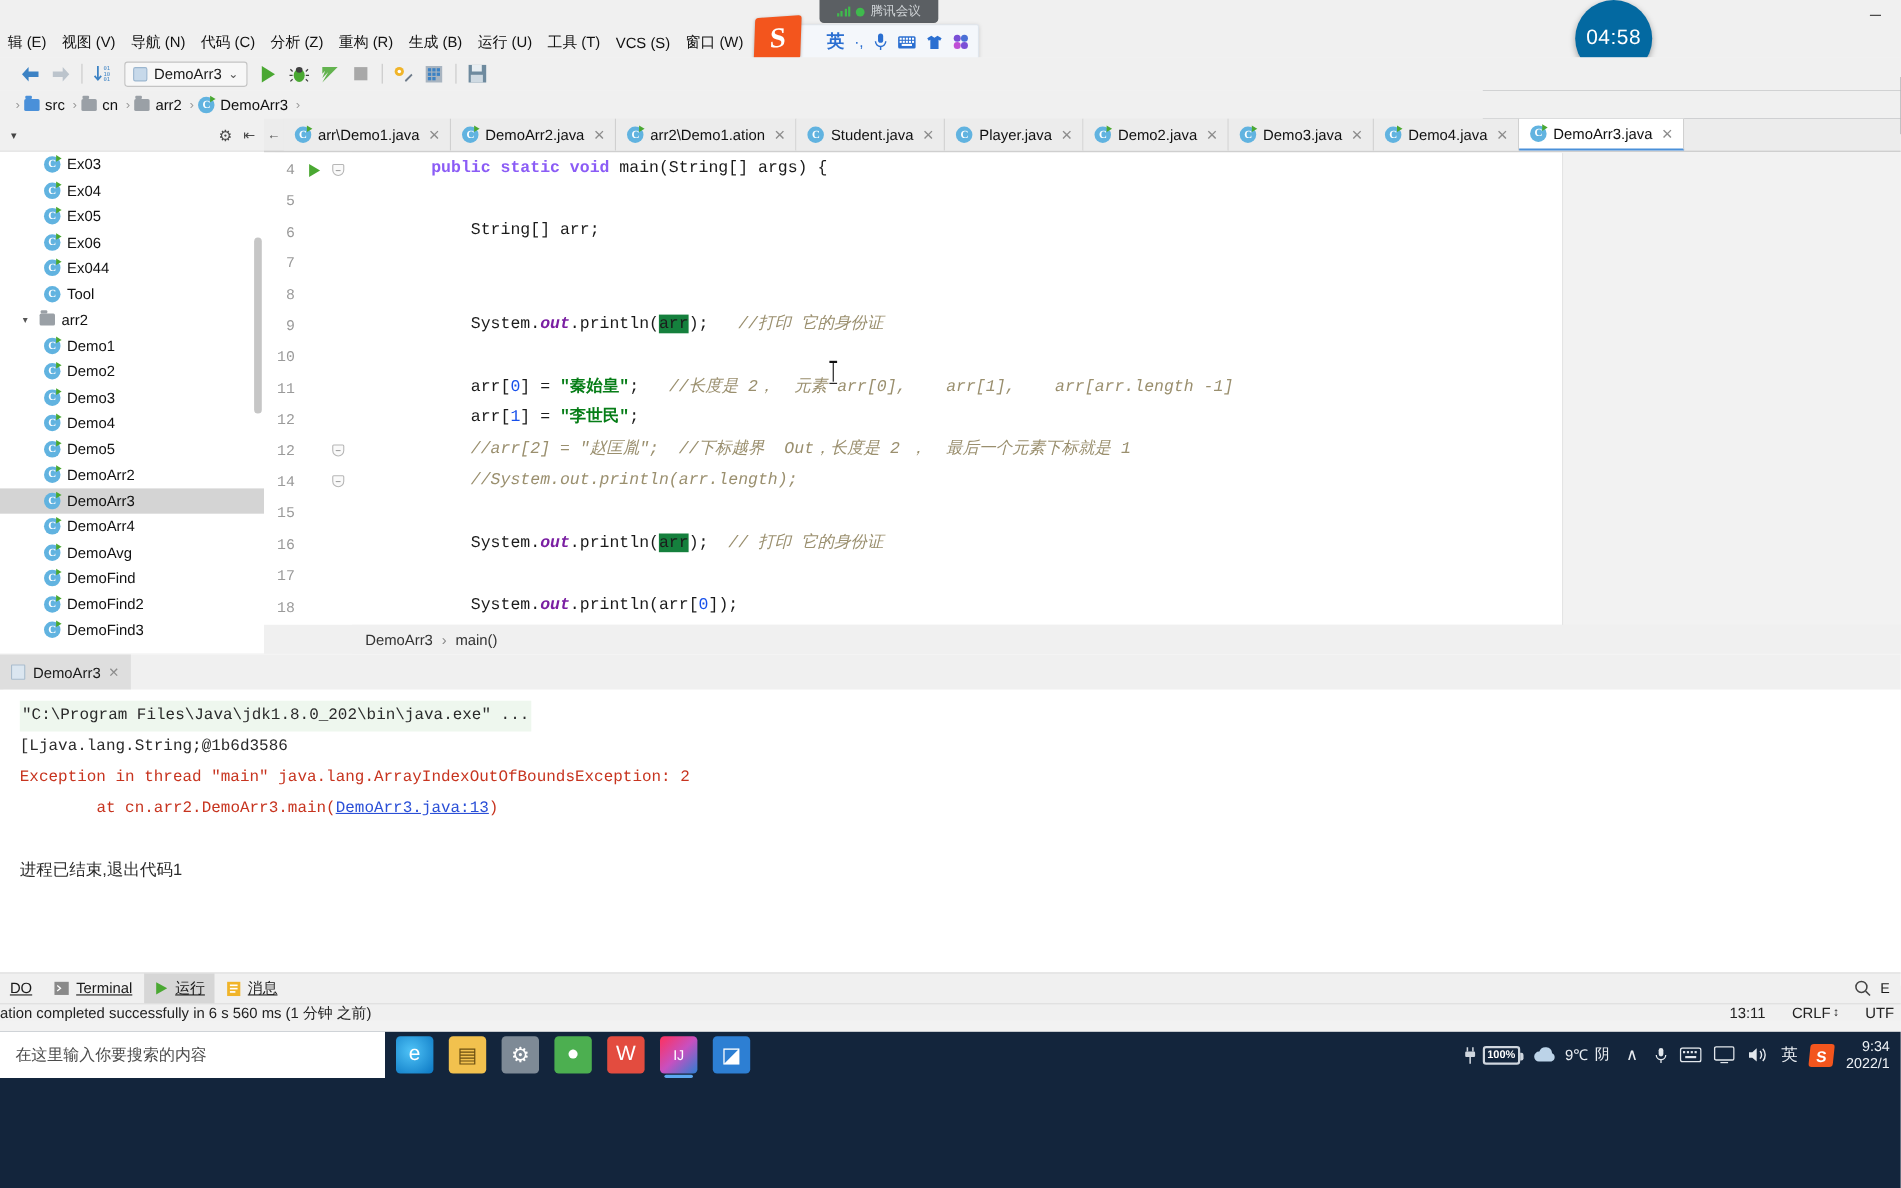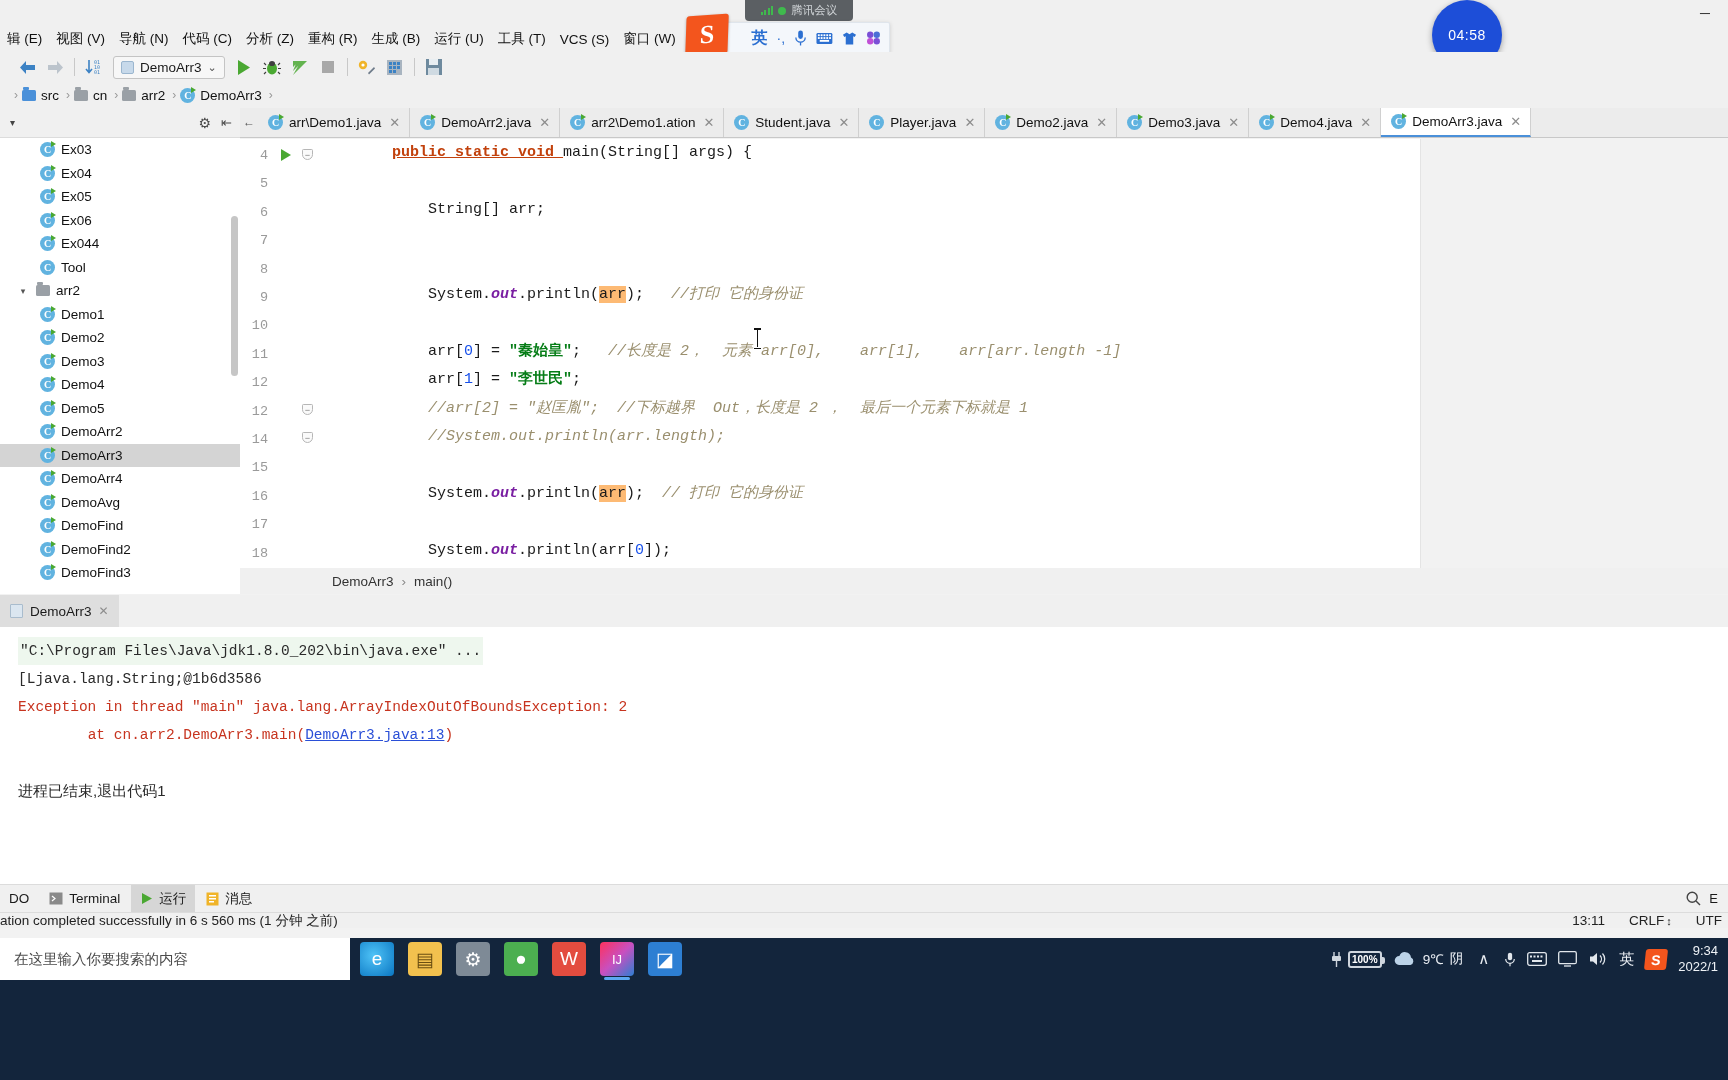--- a/index.html
+++ b/index.html
@@ -55,23 +55,23 @@
   }
   .sigbars { display:flex; align-items:flex-end; gap:1.5px; height:9px; }
   .sigbars i { display:block; width:2px; background:#3fba4d; }
   #meeting-overlay {
     position:absolute; left:1348px; top:70px; width:380px; height:52px;
     background:#2b3038; display:flex; align-items:center; gap:14px;
     padding-left:18px; color:#e9eaec; font-size:13.5px;
   }
   #clock-widget {
     position:absolute; left:1432px; top:0px; width:70px; height:70px;
-    border-radius:50%; background:#1d4ed8;
+    border-radius:50%; background:#0369a1;
     display:flex; align-items:center; justify-content:center;
-    color:#fff; font-size:14px; letter-spacing:.5px;
+    color:#fff; font-size:19px; letter-spacing:.5px;
     box-shadow:0 2px 6px rgba(0,0,0,.35);
   }
 
   
   #toolbar {
     position:absolute; left:0; top:52px; width:1728px; height:30px;
     background:#f0f0f0; display:flex; align-items:center; gap:2px; padding-left:4px;
   }
   .tb-ico { width:26px; height:24px; display:flex; align-items:center; justify-content:center; font-size:15px; }
   .tb-sep { width:1px; height:18px; background:#c8c8c8; margin:0 4px; }
@@ -153,26 +153,26 @@
   #code-area {
     position:absolute; left:320px; top:139px; width:1100px; height:440px;
     background:#fff; overflow:hidden;
     font-family:"Liberation Mono", monospace; font-size:15px;
   }
   #fold-col { position:absolute; left:300px; top:139px; width:20px; height:440px; background:#fff; }
   .code-line {
     position:absolute; left:0; height:28.4px; line-height:28.4px; white-space:pre;
     color:#1b1b1b;
   }
-  .kw { color:#c2410c; font-weight:bold;text-decoration:underline; }
+  .kw { color:#8b5cf6; font-weight:bold; }
   .str { color:#067d17; font-weight:bold; }
   .num { color:#1750eb; }
   .cmt-cn { color:#9a8f6e; font-style:italic; }
   .fld { color:#7a1fa2; font-style:italic; font-weight:bold; }
-  .hl { background:#fdba74;margin-top:12px; }
+  .hl { background:#15803d;margin-top:12px; }
   #line13-hl {
     position:absolute; left:250px; top:402px; width:1170px; height:28px;
     background:#fcf8e3; border-top:1px solid #efe6c0; border-bottom:1px solid #efe6c0;
   }
   #editor-right-edge { position:absolute; left:1420px; top:139px; width:1px; height:440px; background:#e4e4e4; }
   #ed-status {
     position:absolute; left:320px; top:568px; width:1100px; height:26px;
     background:#f0f0f0; display:flex; align-items:center; gap:8px;
     font-size:13.5px; color:#333; padding-left:12px;
   }
@@ -201,20 +201,21 @@
   .con-err { color:#c7341f; }
   .con-link { color:#2a4fd7; text-decoration:underline; }
   .con-cn { color:#2a2a2a; font-family:"Liberation Sans", sans-serif; font-size:15px; }
   #con-left-bar { position:absolute; left:0; top:32px; width:3px; height:269px; background:#d6d6d6; }
 
   
   #tw-bar {
     position:absolute; left:0; top:884px; width:1728px; height:28px;
     background:#f0f0f0; display:flex; align-items:center; font-size:13.5px; gap:2px;
     border-top:1px solid #dcdcdc;
+    text-decoration:underline;
   }
   .tw-item { height:28px; display:flex; align-items:center; gap:6px; padding:0 9px; }
   .tw-item.active { background:#d6d6d6; }
 
   
   #ide-status {
     position:absolute; left:0; top:912px; width:1728px; height:16px;
     background:#f0f0f0; display:flex; align-items:center; font-size:13.5px; color:#222;
     border-top:1px solid #dcdcdc;
   }

